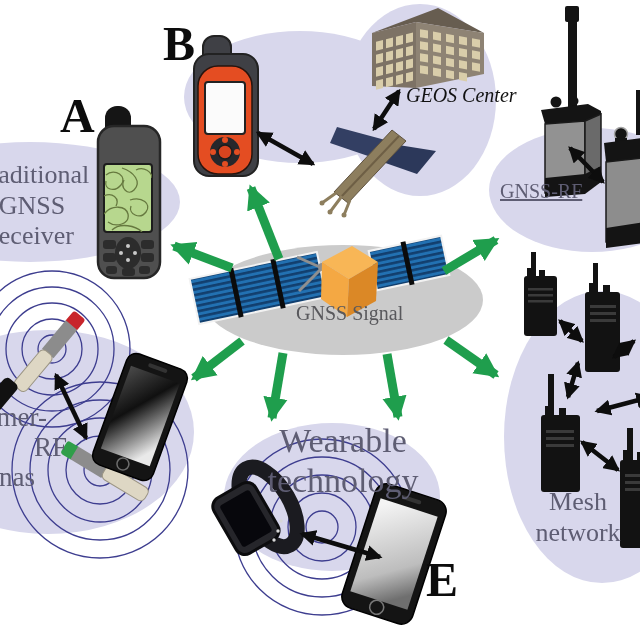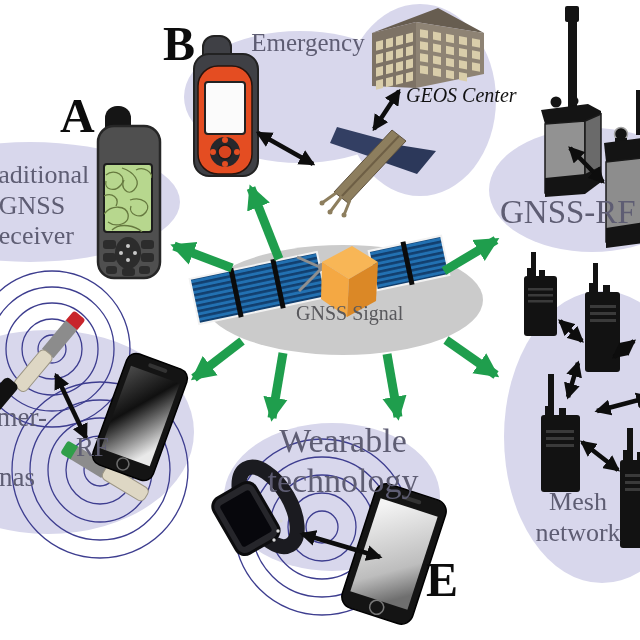--- a/index.html
+++ b/index.html
@@ -334,31 +334,30 @@
 <div class="big" style="left:163px;top:16px;">B</div>
 <div class="big" style="left:426px;top:552px;">E</div>
 
 <div class="lbl" style="left:-80px;top:160px;width:224px;font-size:26px;">
   <div>Traditional</div>
   <div>GNSS</div>
   <div>receiver</div>
 </div>
 
 <div class="lbl" style="left:240px;top:28px;width:136px;font-size:25px;">
-  <div>Emergency</div>
 </div>
 
 <div class="lbl" style="left:406px;top:84px;width:120px;font-size:20px;font-style:italic;color:#111;white-space:nowrap;text-align:left;">GEOS Center</div>
 
-<div class="lbl" style="left:500px;top:193px;font-size:33px;white-space:nowrap;">GNSS-RF</div>
+<div class="lbl" style="left:500px;top:180px;font-size:20px;white-space:nowrap;text-decoration:underline;">GNSS-RF</div>
 
 <div class="lbl" style="left:296px;top:302px;font-size:20px;color:#58585c;white-space:nowrap;">GNSS Signal</div>
 
 <div class="lbl rline" style="left:47px;top:402px;font-size:27px;">Consumer-</div>
-<div class="lbl rline" style="left:67px;top:432px;font-size:27px;margin-left:42px;">RF</div>
+<div class="lbl rline" style="left:67px;top:432px;font-size:27px;">RF</div>
 <div class="lbl rline" style="left:35px;top:462px;font-size:27px;">antennas</div>
 
 <div class="lbl" style="left:248px;top:421px;width:190px;font-size:34px;">
   <div>Wearable</div>
   <div>technology</div>
 </div>
 
 <div class="lbl" style="left:490px;top:487px;width:176px;font-size:26px;">
   <div>Mesh</div>
   <div>network</div>

